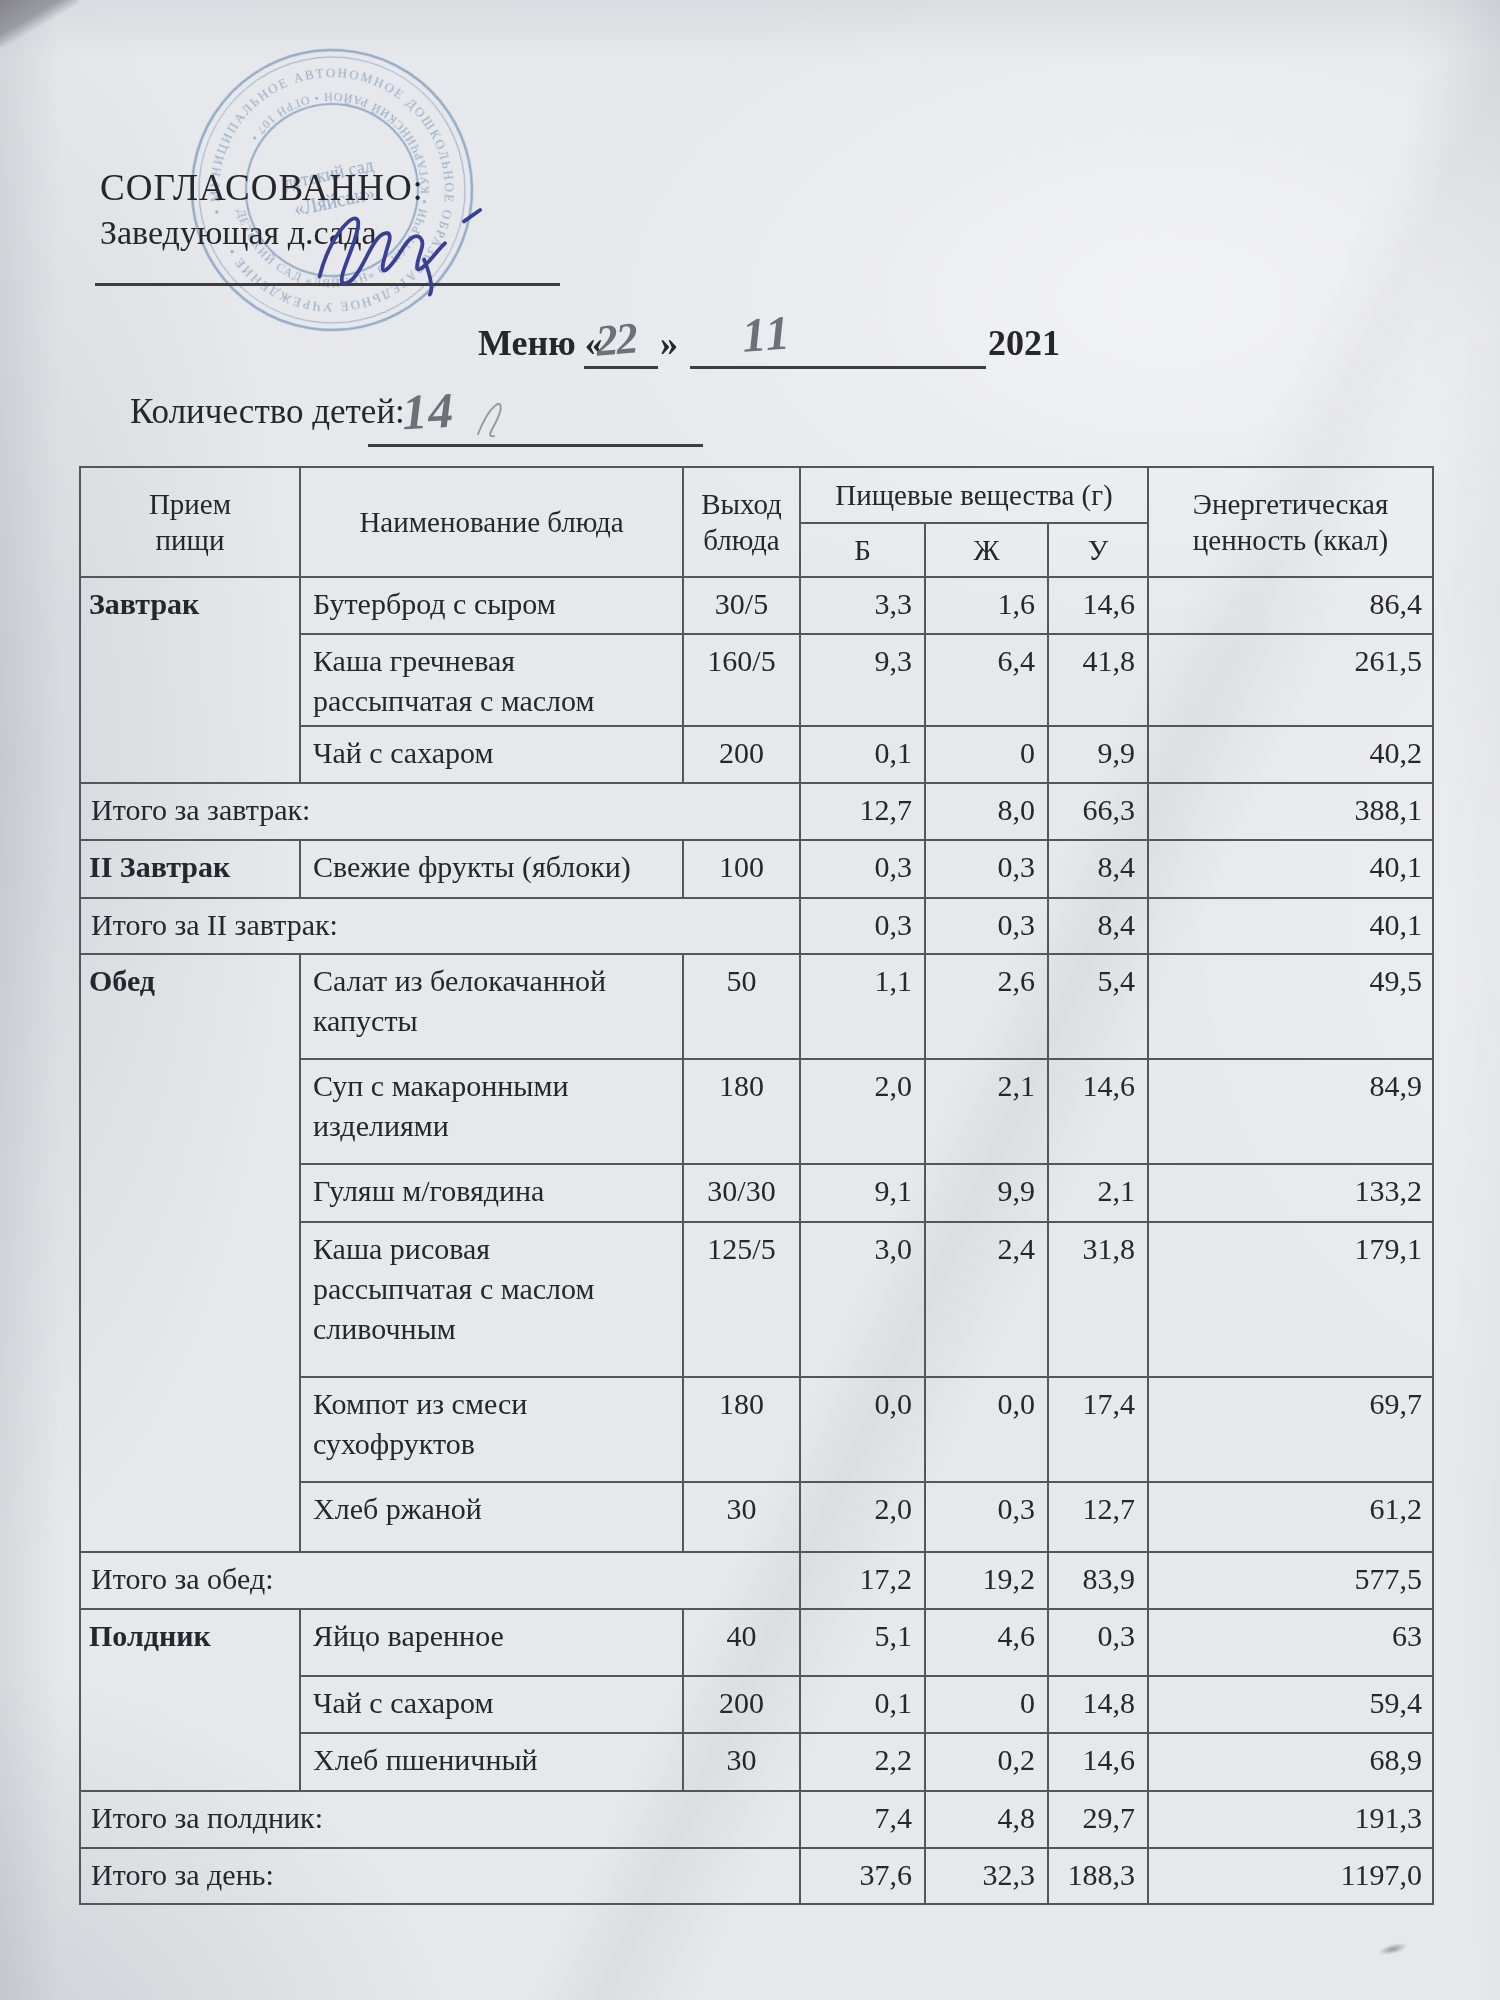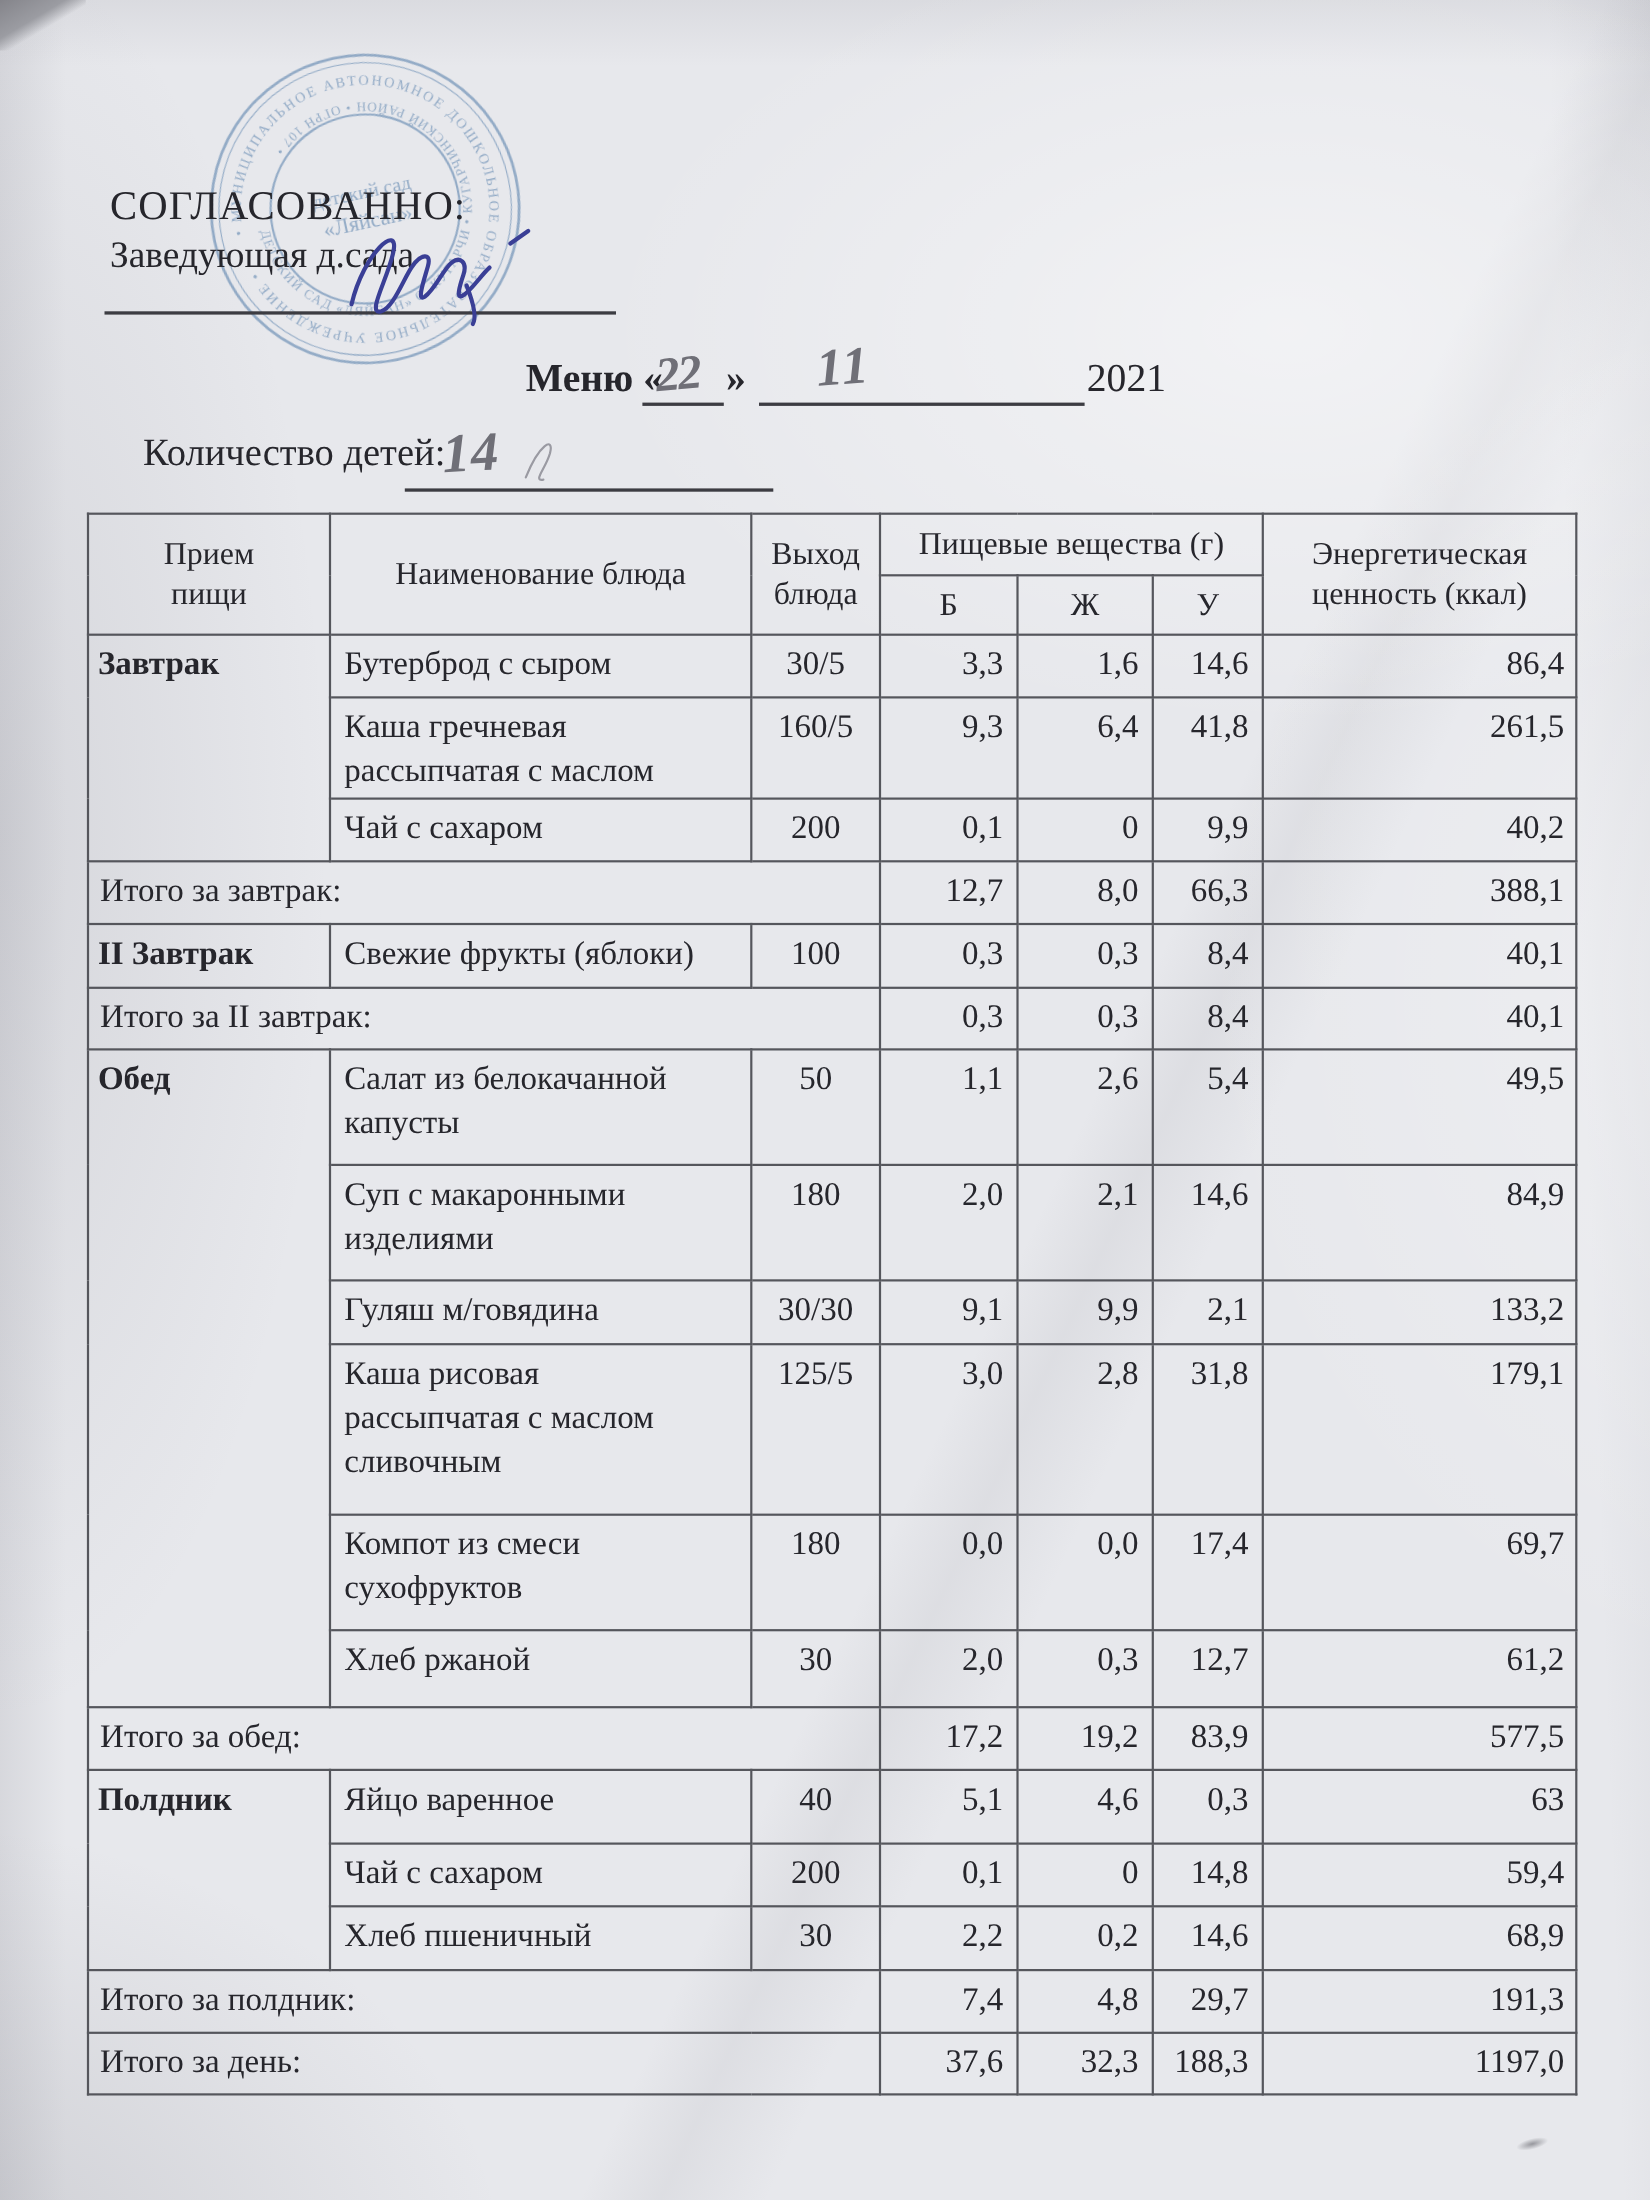--- a/index.html
+++ b/index.html
@@ -26,21 +26,21 @@
     transform:rotate(-12deg); opacity:0.55; filter:blur(0.6px);}
   .stamp text{font-family:"Liberation Serif", serif;}
   
   .t-line{position:absolute; white-space:nowrap;}
   .approved{left:100px; top:166px; font-size:37px; letter-spacing:1px;}
   .approver{left:100px; top:214px; font-size:34px;}
   .sig-line{position:absolute; left:95px; top:283px; width:465px; height:3px; background:#3c3c42;}
   .signature{position:absolute; left:312px; top:198px; width:190px; height:100px;}
   .menu-prefix{left:478px; top:322px; font-size:36px; font-weight:bold;}
   .menu-quote{left:660px; top:322px; font-size:36px; font-weight:bold;}
-  .menu-year{left:988px; top:322px; font-size:36px; font-weight:normal;}
+  .menu-year{left:988px; top:322px; font-size:36px; font-weight:bold;}
   .u1{position:absolute; left:584px; top:366px; width:74px; height:3px; background:#3c3c42;}
   .u2{position:absolute; left:690px; top:366px; width:296px; height:3px; background:#3c3c42;}
   .u3{position:absolute; left:368px; top:444px; width:335px; height:3px; background:#3c3c42;}
   .hw{position:absolute; font-style:italic; font-weight:600; color:#6f6f77; white-space:nowrap;}
   .hw-day{left:596px; top:314px; font-size:44px; transform:rotate(-5deg); letter-spacing:-2px;}
   .hw-month{left:742px; top:306px; font-size:48px; transform:rotate(-4deg); letter-spacing:2px;}
   .hw-count{left:402px; top:382px; font-size:50px; transform:rotate(-3deg); letter-spacing:1px;}
   .hw-tail{position:absolute; left:470px; top:392px; width:70px; height:50px;}
   .children-label{left:94px; top:392px; font-size:35px;margin-left:36px;}
   
@@ -216,21 +216,21 @@
       <td class="c-num">9,9</td>
       <td class="c-num">2,1</td>
       <td class="c-kcal">133,2</td>
     </tr>
     <tr style="height:155px">
       <td class="c-dish">Каша рисовая
 рассыпчатая с маслом
 сливочным</td>
       <td class="c-out">125/5</td>
       <td class="c-num">3,0</td>
-      <td class="c-num">2,8</td>
+      <td class="c-num">2,4</td>
       <td class="c-num">31,8</td>
       <td class="c-kcal">179,1</td>
     </tr>
     <tr style="height:105px">
       <td class="c-dish">Компот из смеси
 сухофруктов</td>
       <td class="c-out">180</td>
       <td class="c-num">0,0</td>
       <td class="c-num">0,0</td>
       <td class="c-num">17,4</td>

